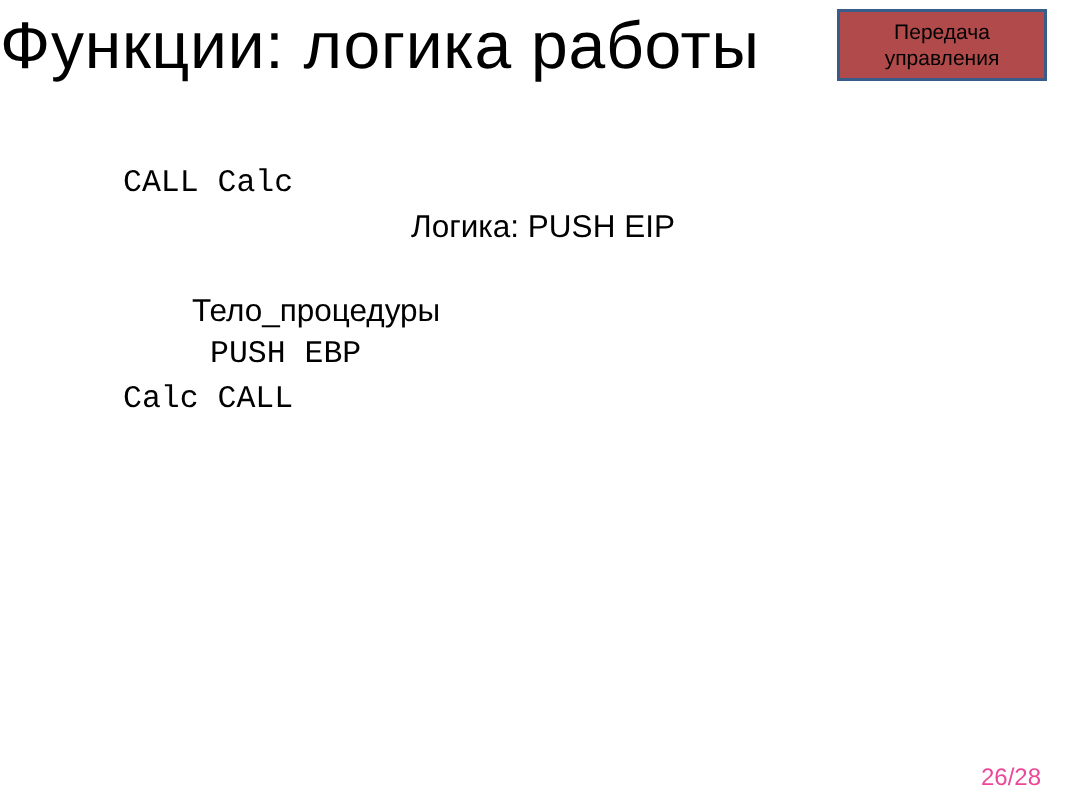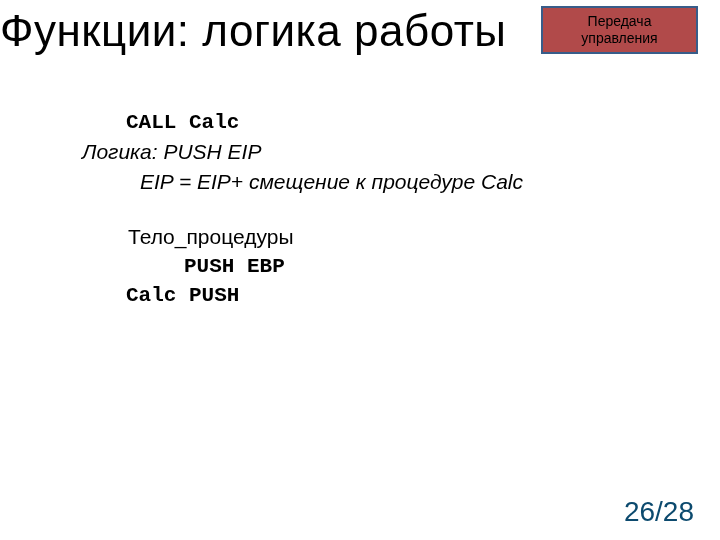--- a/index.html
+++ b/index.html
@@ -18,21 +18,21 @@
     left: 0px;
     top: 6px;
     font-size: 44px;
     font-weight: 400;
     letter-spacing: 0.5px;
   }
   .badge {
     position: absolute;
     top: 6px;
     right: 22px;
-    width: 157px;
+    width: 140px;
     height: 48px;
     background: #b14a4a;
     border: 2px solid #385d8a;
     box-sizing: border-box;
     display: flex;
     flex-direction: column;
     justify-content: center;
     align-items: center;
     font-size: 14px;
     line-height: 1.25;
@@ -40,58 +40,56 @@
   }
   .content {
     position: absolute;
     left: 82px;
     top: 108px;
     width: 560px;
     font-size: 21px;
   }
   .mono {
     font-family: "Courier New", Courier, monospace;
-    font-weight: bold;
-    margin-left: 44px;
+    font-weight: normal;
   }
   .italic {
-    font-style: italic;
+    text-align: center;
   }
   .row {
     line-height: 1.4;
     white-space: pre;
   }
   .indent1 { padding-left: 46px; }
   .indent2 { padding-left: 58px; }
   .indent3 { padding-left: 68px; }
   .spacer { height: 26px; }
   .pager {
     position: absolute;
     right: 26px;
     bottom: 12px;
-    font-size: 28px;
-    color: #0c4a6e;
+    font-size: 16px;
+    color: #ec4899;
     font-family: Arial, sans-serif;
   }
 </style>
 </head>
 <body>
 
 <div class="title">Функции: логика работы</div>
 
 <div class="badge">
   <div>Передача</div>
   <div>управления</div>
 </div>
 
 <div class="content">
   <div class="row mono">CALL Calc</div>
   <div class="row italic"><span>Логика: </span><span>PUSH EIP</span></div>
-  <div class="row italic indent2">EIP = EIP+ смещение к процедуре Calc</div>
   <div class="spacer"></div>
   <div class="row indent1" style="font-weight:400;">Тело_процедуры</div>
   <div class="row mono indent2">PUSH EBP</div>
-  <div class="row mono">Calc PUSH</div>
+  <div class="row mono">Calc CALL</div>
 </div>
 
 <div class="pager">
   <span>26</span><span>/</span><span>28</span>
 </div>
 
 </body></html>

